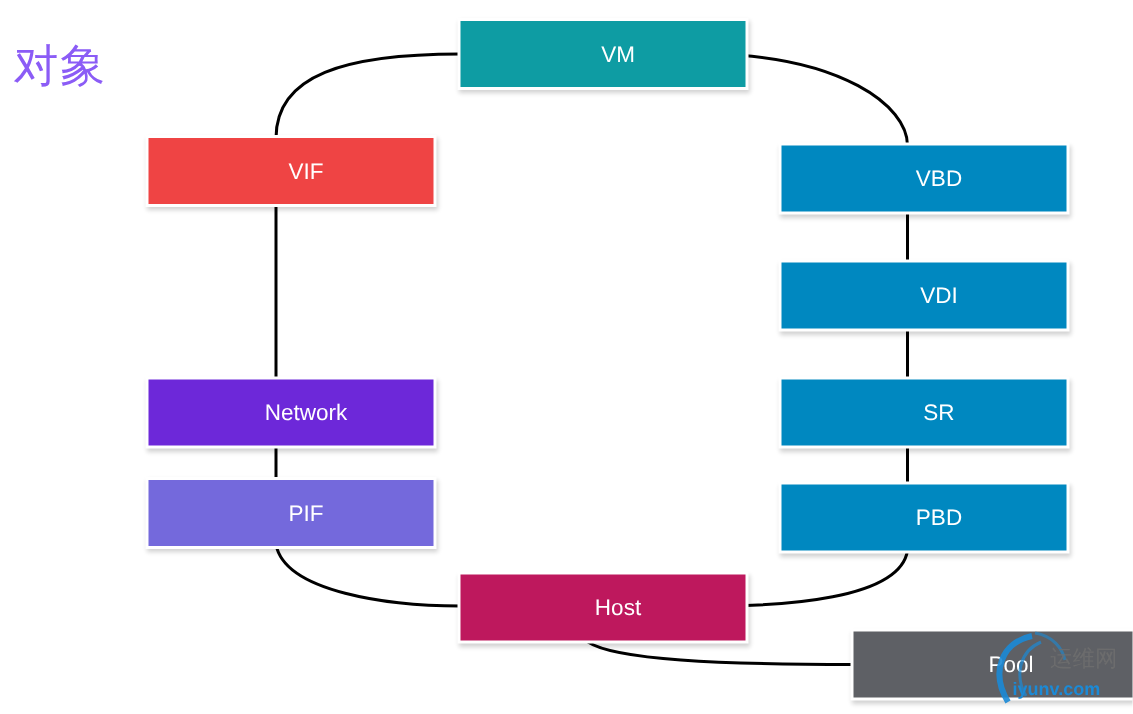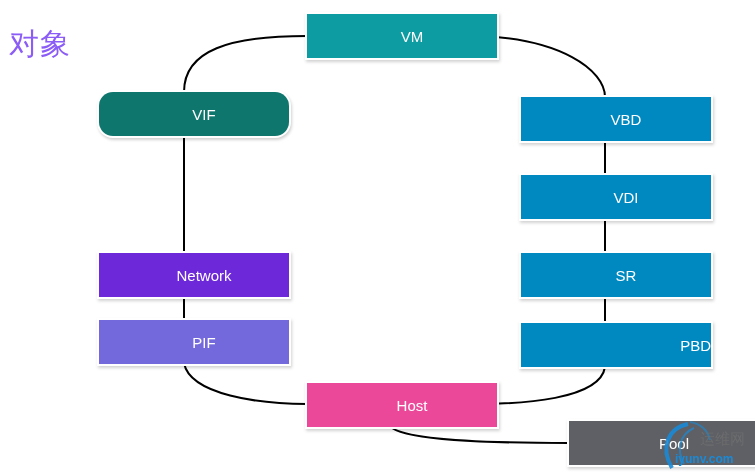--- a/index.html
+++ b/index.html
@@ -25,42 +25,42 @@
   <path d="M605,140 L605,175" fill="none" stroke="#000" stroke-width="2"></path>
   <path d="M605,218 L605,253" fill="none" stroke="#000" stroke-width="2"></path>
   <path d="M605,297 L605,323" fill="none" stroke="#000" stroke-width="2"></path>
   <path d="M605,367 C600,400 520,404 476,404" fill="none" stroke="#000" stroke-width="2"></path>
   <path d="M392,428 C410,440 480,443 569,443" fill="none" stroke="#000" stroke-width="2"></path>
 </svg>
 
 <div class="node" style="left: 307px; top: 14px; background: rgb(14, 156, 163);">
     <span>VM</span>
   </div>
-<div class="node" style="left: 99px; top: 92px; background: #0f766e; border-radius: 14px;">
+<div class="node" style="left: 99px; top: 92px; background: #ef4444;">
     <span>VIF</span>
   </div>
 <div class="node" style="left: 99px; top: 253px; background: #6d28d9;">
     <span>Network</span>
   </div>
 <div class="node" style="left: 99px; top: 320px; background: rgb(116, 105, 220);">
     <span>PIF</span>
   </div>
 <div class="node" style="left: 521px; top: 97px; background: rgb(0, 136, 192);">
     <span>VBD</span>
   </div>
 <div class="node" style="left: 521px; top: 175px; background: rgb(0, 136, 192);">
     <span>VDI</span>
   </div>
 <div class="node" style="left: 521px; top: 253px; background: rgb(0, 136, 192);">
     <span>SR</span>
   </div>
-<div class="node" style="left: 521px; top: 323px; background: rgb(0, 136, 192); justify-content: flex-end;">
+<div class="node" style="left: 521px; top: 323px; background: rgb(0, 136, 192);">
     <span>PBD</span>
   </div>
-<div class="node" style="left: 307px; top: 383px; background: #ec4899;">
+<div class="node" style="left: 307px; top: 383px; background: #be185d;">
     <span>Host</span>
   </div>
 <div class="node" style="left: 569px; top: 421px; background: rgb(94, 96, 101);">
     <span>Pool</span>
   </div>
 
 <svg class="watermark" viewBox="0 0 100 54">
   <path d="M38,4 C18,8 10,28 22,48" fill="none" stroke="#1b8ad6" stroke-width="4" opacity="0.9"></path>
   <path d="M44,8 C30,14 26,30 34,44" fill="none" stroke="#1b8ad6" stroke-width="2" opacity="0.7"></path>
   <path d="M40,2 C52,4 58,12 60,20" fill="none" stroke="#1b8ad6" stroke-width="2" opacity="0.6"></path>

